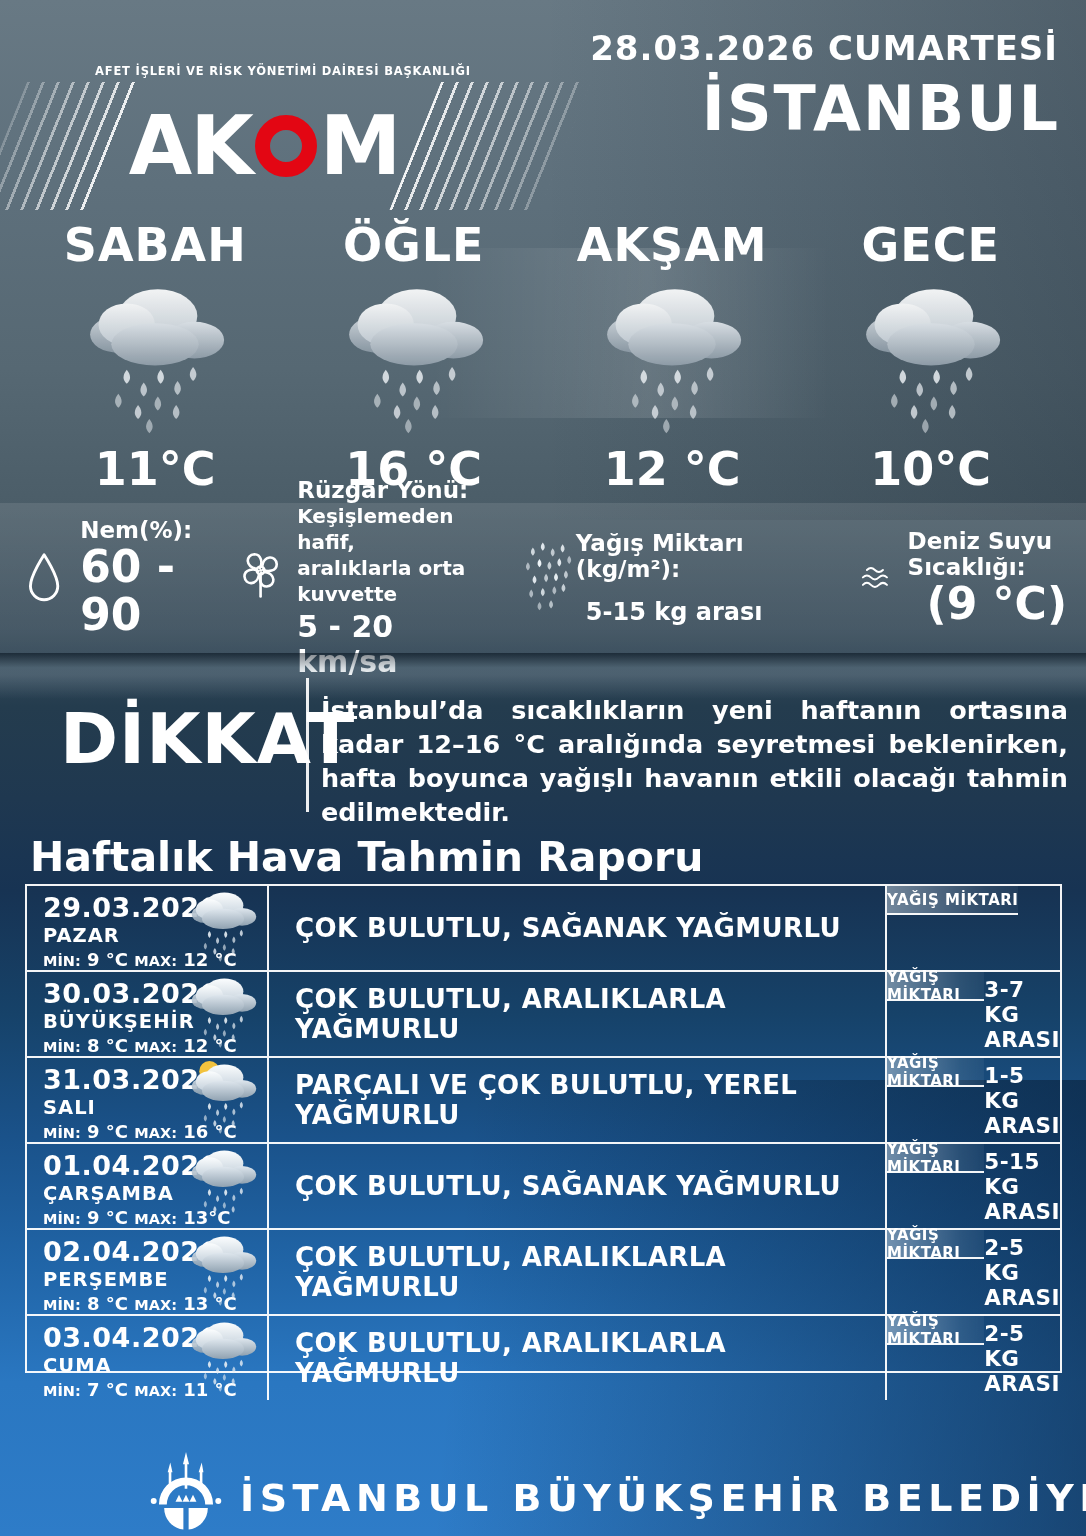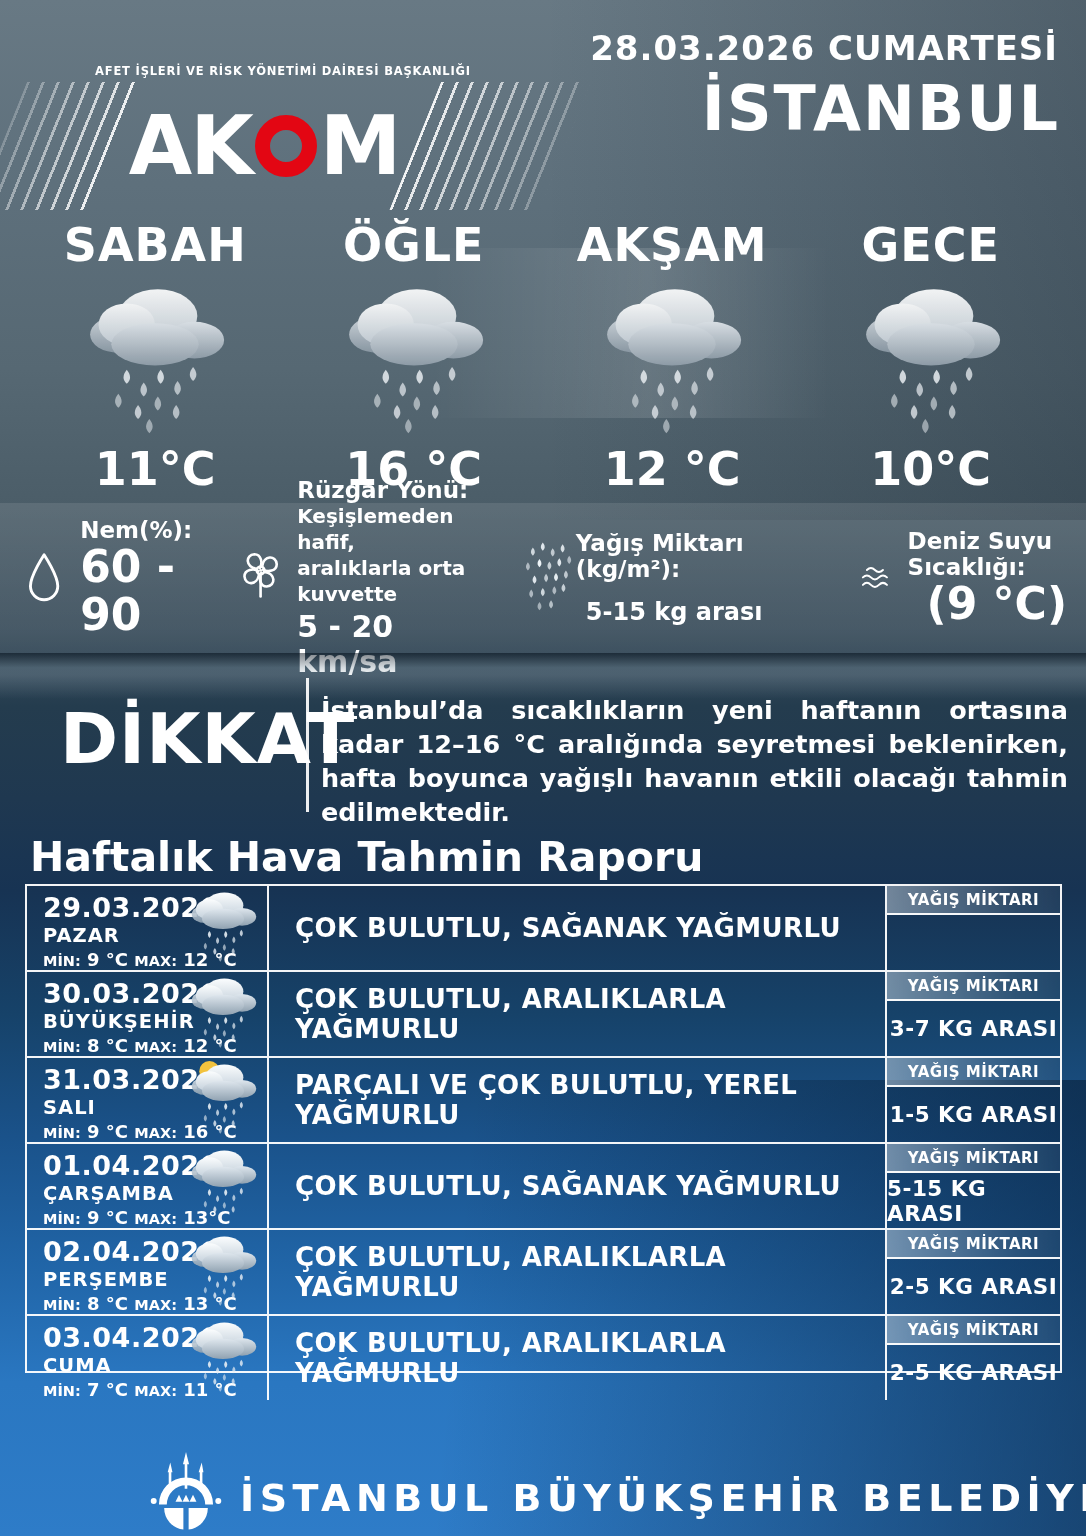--- a/index.html
+++ b/index.html
@@ -65,21 +65,21 @@
   .trow{flex:1;display:grid;grid-template-columns:242px 618px 1fr;border-bottom:2px solid rgba(255,255,255,.95);}
   .trow:last-child{border-bottom:none;}
   .day-cell{position:relative;border-right:2px solid rgba(255,255,255,.95);padding:6px 0 0 16px;box-sizing:border-box;}
   .d-date{font-size:27px;font-weight:900;letter-spacing:.5px;}
   .d-day{font-size:19.5px;font-weight:800;letter-spacing:1px;margin-top:1px;}
   .d-minmax{font-size:18px;font-weight:800;margin-top:2px;white-space:nowrap;}
   .mm-label{font-size:14.5px;font-weight:800;text-align:center;}
   .d-icon{position:absolute;right:2px;top:1px;width:84px;height:76px;}
   .d-icon svg{width:84px;height:76px;}
   .desc-cell{display:flex;align-items:center;border-right:2px solid rgba(255,255,255,.95);padding-left:26px;font-size:26px;font-weight:800;letter-spacing:.4px;box-sizing:border-box;}
-  .precip-cell{display:flex;flex-direction:column;}
+  .precip-cell{display:flex;flex-direction:row;}
   .p-head{height:27px;border-bottom:2px solid rgba(255,255,255,.95);display:flex;align-items:center;justify-content:center;
     font-size:15px;font-weight:800;letter-spacing:.5px;
     background:linear-gradient(90deg,rgba(225,235,242,.45),rgba(165,185,200,.16) 75%,rgba(165,185,200,.08));}
   .p-val{flex:1;display:flex;align-items:center;justify-content:center;font-size:21.5px;font-weight:800;letter-spacing:.5px;}
 
   
   .ibb-logo{left:138px;top:1450px;}
   .ibb-logo svg{width:96px;height:88px;}
   .footer-text{left:240px;top:1476px;font-size:38px;font-weight:800;letter-spacing:5.5px;white-space:nowrap;}
 

